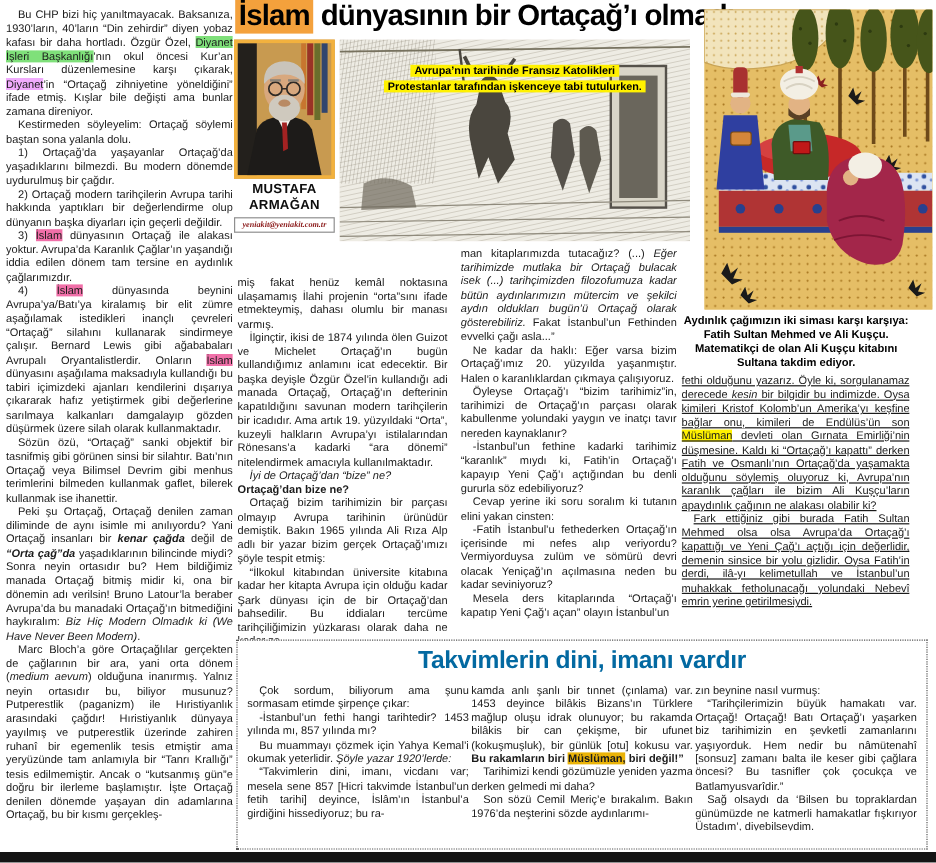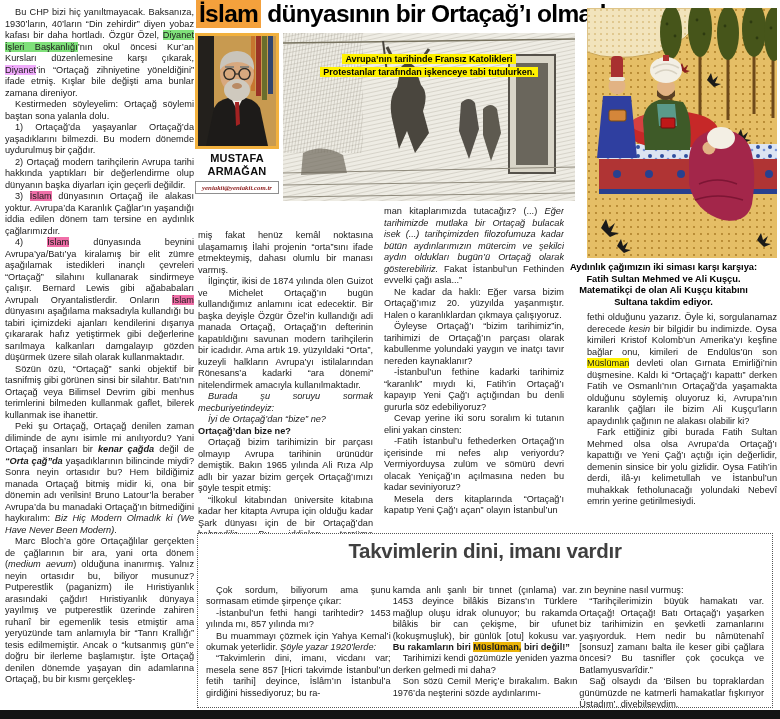--- a/index.html
+++ b/index.html
@@ -31,24 +31,24 @@
                 font-size:6.8px;color:#8B1A1A;background:#fff;}
   .colB{left:198px;top:206px;width:175px;height:327px;margin-top:24px;}
   .engraving{position:absolute;left:283px;top:33px;width:292px;height:168px;background:#EEECE4;}
   .engraving-caption{position:absolute;left:285px;top:53px;width:288px;text-align:center;
                      font-size:9px;font-weight:bold;line-height:13px;color:#000;}
   .engraving-caption span{background:#FFF100;padding:0 3px;}
   .miniature{position:absolute;left:587px;top:8px;width:190px;height:250px;background:#E5BE66;}
   .miniature-caption{position:absolute;left:567px;top:262px;width:193px;text-align:center;
                      font-size:9.3px;font-weight:bold;line-height:11.5px;color:#000;}
   .colC{left:384px;top:206px;width:180px;height:330px;}
-  .colD{left:587px;top:312px;width:190px;height:223px;}
+  .colD{left:568px;top:312px;width:190px;height:223px;text-decoration:underline;}
   .box{position:absolute;left:197px;top:533px;width:576px;height:175px;box-sizing:border-box;
        border:1.5px dotted #555;padding:3px 8px 4px;background:#fff;}
-  .box h2{margin:2px 0 22px;text-align:center;font-size:20.5px;letter-spacing:-0.3px;color:#404040;}
+  .box h2{margin:2px 0 7px;text-align:center;font-size:20.5px;letter-spacing:-0.3px;color:#0369a1;}
   .box-cols{display:flex;gap:2px;}
   .box-cols .boxcol{position:static;flex:1;height:122px;overflow:hidden;font-size:9.2px;line-height:11.4px;}
   .bottom-bar{position:absolute;left:0;top:710px;width:780px;height:9px;background:#141414;}
 </style>
 </head>
 <body>
 
 <div class="page">
 
   <div class="col colA">
@@ -203,21 +203,20 @@
         <path d="M30,238 l4,-7 l2,7 l5,-4 l-3,7 l6,1 l-7,3 Z"></path>
         <path d="M170,232 l4,-7 l2,7 l5,-4 l-3,7 l6,1 l-7,3 Z"></path>
       </g>
     </svg>
   </div>
   <div class="miniature-caption">Aydınlık çağımızın iki siması karşı karşıya: Fatih Sultan Mehmed ve Ali Kuşçu. Matematikçi de olan Ali Kuşçu kitabını Sultana takdim ediyor.</div>
 
   <div class="col colB">
       <p><span>miş fakat henüz kemâl noktasına ulaşamamış İlahi projenin “orta”sını ifade etmekteymiş, dahası olumlu bir manası varmış.</span></p>
       <p class="ind"><span>İlginçtir, ikisi de 1874 yılında ölen Guizot ve Michelet Ortaçağ’ın bugün kullandığımız anlamını icat edecektir. Bir başka deyişle Özgür Özel’in kullandığı adi manada Ortaçağ, Ortaçağ’ın defterinin kapatıldığını savunan modern tarihçilerin bir icadıdır. Ama artık 19. yüzyıldaki “Orta”, kuzeyli halkların Avrupa’yı istilalarından Rönesans’a kadarki “ara dönemi” nitelendirmek amacıyla kullanılmaktadır.</span></p>
-      <p class="ind"><span class="s-i">Burada şu soruyu sormak mecburiyetindeyiz:</span></p>
       <p class="ind"><span class="s-i">İyi de Ortaçağ’dan “bize” ne?</span></p>
       <p><span class="s-b">Ortaçağ’dan bize ne?</span></p>
       <p class="ind"><span>Ortaçağ bizim tarihimizin bir parçası olmayıp Avrupa tarihinin ürünüdür demiştik. Bakın 1965 yılında Ali Rıza Alp adlı bir yazar bizim gerçek Ortaçağ’ımızı şöyle tespit etmiş:</span></p>
       <p class="ind"><span>“İlkokul kitabından üniversite kitabına kadar her kitapta Avrupa için olduğu kadar Şark dünyası için de bir Ortaçağ’dan bahsedilir. Bu iddiaları tercüme tarihçiliğimizin yüzkarası olarak daha ne kadar za-</span></p>
     </div>
   <div class="col colC">
       <p><span>man kitaplarımızda tutacağız? (...) </span><span class="s-i">Eğer tarihimizde mutlaka bir Ortaçağ bulacak isek (...) tarihçimizden filozofumuza kadar bütün aydınlarımızın mütercim ve şekilci aydın oldukları bugün’ü Ortaçağ olarak gösterebiliriz.</span><span> Fakat İstanbul’un Fethinden evvelki çağı asla...”</span></p>
       <p class="ind"><span>Ne kadar da haklı: Eğer varsa bizim Ortaçağ’ımız 20. yüzyılda yaşanmıştır. Halen o karanlıklardan çıkmaya çalışıyoruz.</span></p>
       <p class="ind"><span>Öyleyse Ortaçağ’ı “bizim tarihimiz”in, tarihimizi de Ortaçağ’ın parçası olarak kabullenme yolundaki yaygın ve inatçı tavır nereden kaynaklanır?</span></p>
       <p class="ind"><span>-İstanbul’un fethine kadarki tarihimiz “karanlık” mıydı ki, Fatih’in Ortaçağ’ı kapayıp Yeni Çağ’ı açtığından bu denli gururla söz edebiliyoruz?</span></p>

